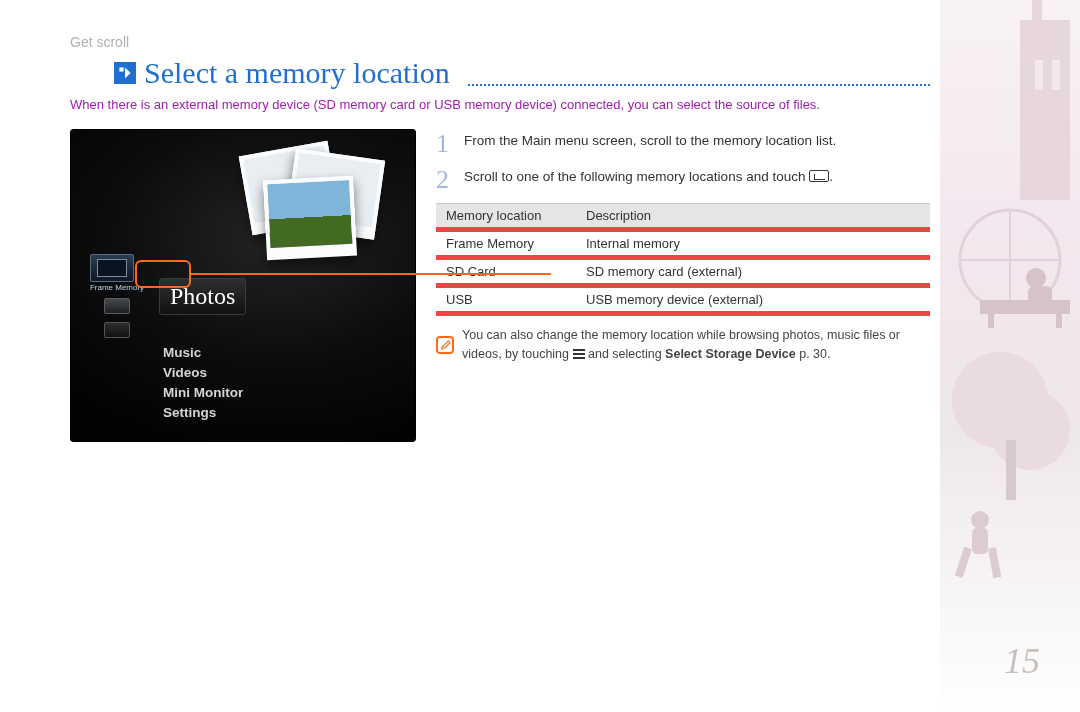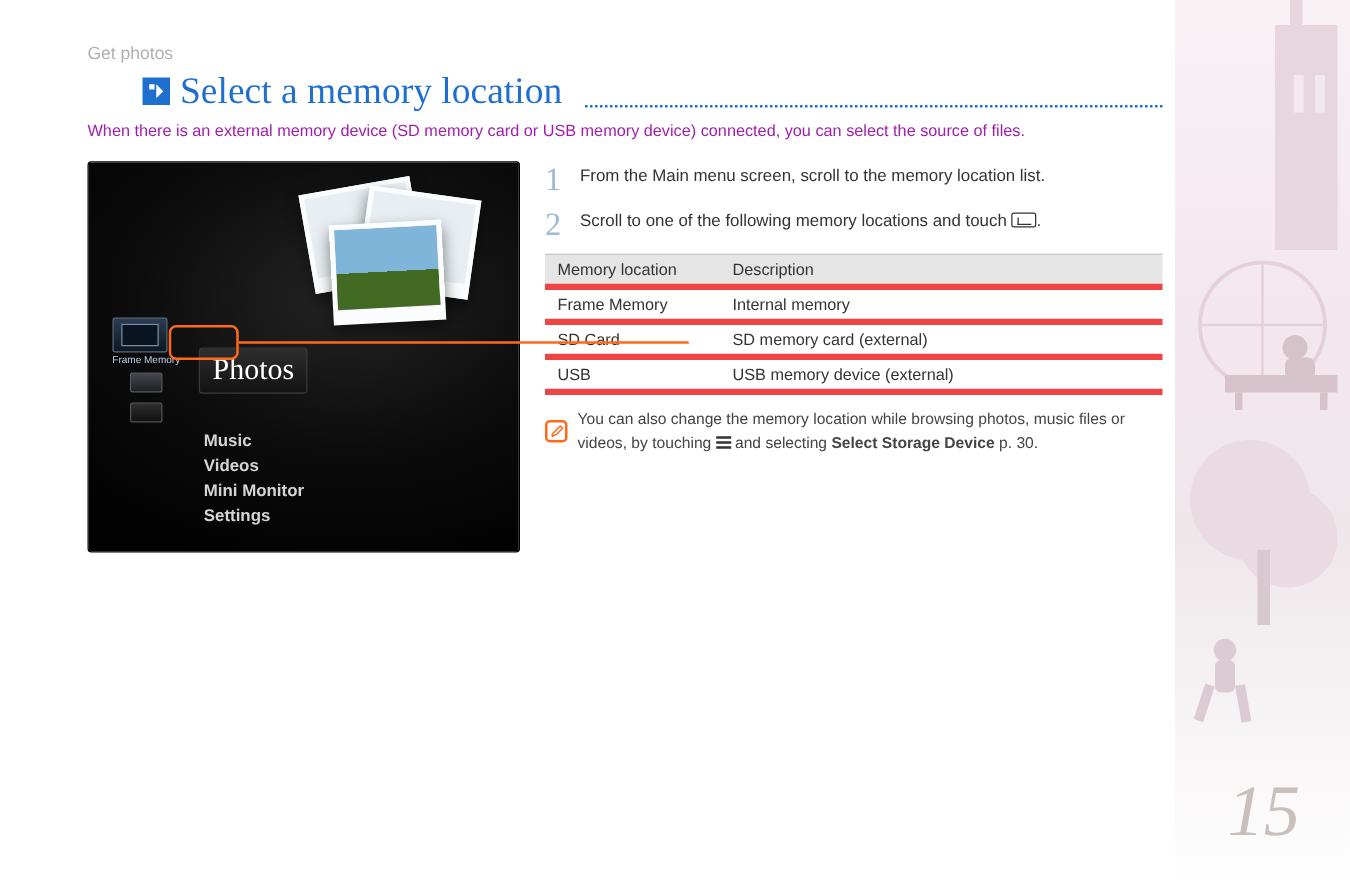--- a/index.html
+++ b/index.html
@@ -183,21 +183,21 @@
     flex:0 0 18px;width:18px;height:18px;border:2px solid #ff6a1a;border-radius:4px;
     display:flex;align-items:center;justify-content:center;
   }
   .note-icon svg{ width:11px;height:11px; }
   .bold { font-weight:bold; }
 
   .page-num {
     position:absolute; right: 40px; bottom: 30px;
     font-family: "Times New Roman", Georgia, serif;
     font-style: italic;
-    font-size: 58px;
+    font-size: 36px;
     color: #c9c0bb;
   }
 </style>
 </head>
 <body>
 
 <div class="right-art">
   <svg viewBox="0 0 140 712">
     <rect x="80" y="20" width="50" height="180" fill="#e8d6df"></rect>
     <rect x="92" y="0" width="10" height="50" fill="#e8d6df"></rect>
@@ -216,21 +216,21 @@
     <rect x="66" y="440" width="10" height="60" fill="#d8c8cf"></rect>
     <circle cx="40" cy="520" r="9" fill="#dccbd2"></circle>
     <rect x="32" y="528" width="16" height="26" rx="5" fill="#dccbd2"></rect>
     <rect x="24" y="548" width="8" height="30" fill="#dccbd2" transform="rotate(18 28 548)"></rect>
     <rect x="48" y="548" width="8" height="30" fill="#dccbd2" transform="rotate(-10 52 548)"></rect>
   </svg>
 </div>
 
 <div class="page">
 
-  <div class="breadcrumb">Get photos</div>
+  <div class="breadcrumb">Get scroll</div>
 
   <div class="title-row">
     <span class="title-icon">
       <svg viewBox="0 0 10 10">
           <rect x="1" y="1" width="3" height="3" fill="#fff"></rect>
           <polygon points="5,1 9,5 5,9" fill="#fff"></polygon>
         </svg>
     </span>
     <span class="title">Select a memory location</span>
     <span class="title-dots"></span>

